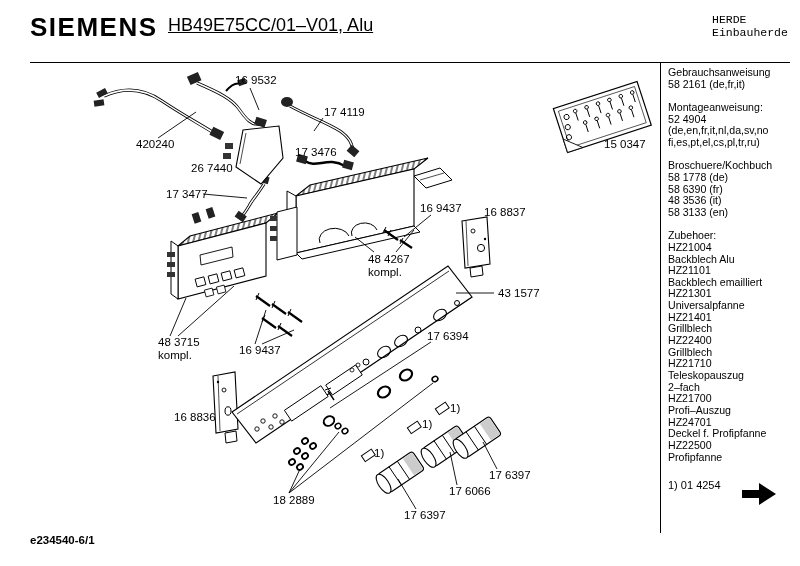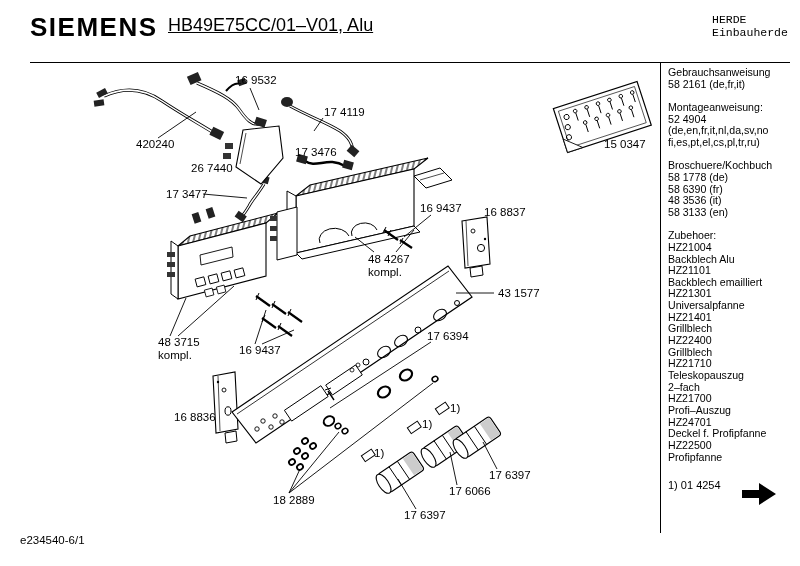--- a/index.html
+++ b/index.html
@@ -11,21 +11,21 @@
   }
   .brand{position:absolute;left:30px;top:12px;font-size:26px;font-weight:bold;letter-spacing:1.5px;}
   .model{position:absolute;left:168px;top:15px;font-size:18px;text-decoration:underline;}
   .prod{position:absolute;left:712px;top:13px;font-size:11.5px;line-height:13px;font-family:Liberation Mono, monospace;}
   .hrule{position:absolute;left:30px;top:62px;width:760px;border-top:1.6px solid #000;}
   .vrule{position:absolute;left:660px;top:62px;height:471px;border-left:1.5px solid #000;}
   .sidebar{position:absolute;left:668px;top:67px;width:130px;font-size:10.6px;line-height:11.65px;}
   .sb-line{white-space:nowrap;overflow:visible;}
   .footnote{position:absolute;left:668px;top:479px;font-size:11px;}
   .arrow-icon{position:absolute;left:742px;top:483px;width:34px;height:22px;}
-  .docnum{position:absolute;left:20px;top:534px;font-size:11.5px;}
+  .docnum{position:absolute;left:30px;top:534px;font-size:11.5px;font-weight:bold;}
   #diagram-svg{position:absolute;left:0;top:0;}
   #diagram-svg .dlabel{font-size:11.5px;fill:#000;font-family:"Liberation Sans",sans-serif;}
   #diagram-svg path,#diagram-svg line,#diagram-svg polygon,#diagram-svg polyline,
   #diagram-svg rect,#diagram-svg ellipse,#diagram-svg circle{vector-effect:none;}
 </style>
 </head>
 <body>
 
 <div class="brand">SIEMENS</div>
 <div class="model">HB49E75CC/01–V01, Alu</div>

